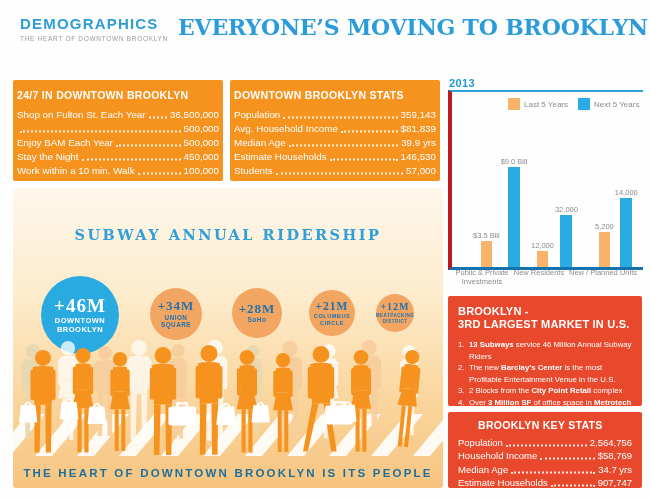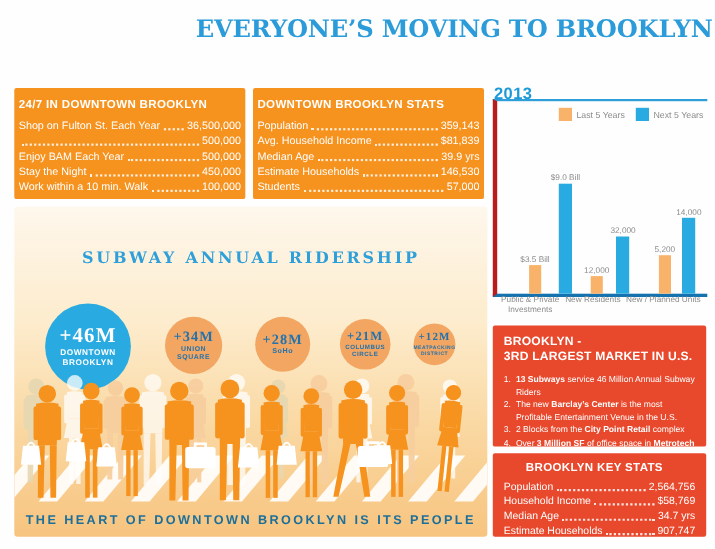--- a/index.html
+++ b/index.html
@@ -19,21 +19,21 @@
        padding:9px 4px;box-sizing:border-box;}
   .box-heading{font-size:10.5px;font-weight:bold;letter-spacing:.3px;margin-bottom:6px;}
   .stat-row{display:flex;align-items:flex-end;font-size:9.8px;height:14px;line-height:13px;}
   .sl{white-space:nowrap;margin-top:39px;}
   .sv{white-space:nowrap;}
   .dots{flex:1;border-bottom:2px dotted rgba(255,255,255,.85);margin:0 3px;
         transform:translateY(-2.5px);min-width:6px;}
 
   
   .chart{position:absolute;left:448px;top:77px;width:196px;height:214px;}
-  .chart-title{position:absolute;left:1px;top:0;font-size:15px;font-weight:bold;
+  .chart-title{position:absolute;left:1px;top:0;font-size:11px;font-weight:bold;
                color:#1d9bd8;letter-spacing:.4px;}
   .plot{position:absolute;left:0;top:13px;width:191px;height:175px;
         border-left:4px solid #b91c1c;border-bottom:3px solid #1473ae;
         border-top:2px solid #2e9fd9;}
   .legend{position:absolute;left:56px;top:6px;display:flex;gap:10px;align-items:center;}
   .legend-item{display:flex;align-items:center;font-size:8px;color:#8c8c8c;}
   .swatch{display:inline-block;width:12px;height:12px;margin-right:4px;}
   .bar-group{position:absolute;bottom:0;display:flex;align-items:flex-end;gap:1px;}
   .bar-col{display:flex;flex-direction:column;align-items:center;}
   .bar-label{font-size:7.5px;color:#8c8c8c;white-space:nowrap;margin-bottom:1px;}
@@ -66,20 +66,24 @@
   .c-label{font-weight:bold;letter-spacing:.5px;line-height:1.2;padding:0 5px;margin-top:1px;}
   .crowd{position:absolute;left:0;top:150px;width:430px;height:122px;}
   .caption{position:absolute;bottom:9px;width:100%;text-align:center;
            font-size:11.5px;font-weight:bold;letter-spacing:2.2px;color:#1d6f9b;}
 </style>
 </head>
 <body>
 
 <div class="page">
 
+  <div class="logo-block">
+    <div class="logo">DEMOGRAPHICS</div>
+    <div class="tagline">THE HEART OF DOWNTOWN BROOKLYN</div>
+  </div>
   <div class="main-title">EVERYONE’S MOVING TO BROOKLYN</div>
 
   <div class="box" style="left:13px;top:80px;width:210px;height:101px;">
     <div class="box-heading">24/7 IN DOWNTOWN BROOKLYN</div>
     <div id="rows-247">
         <div class="stat-row">
           <span class="sl">Shop on Fulton St. Each Year</span>
           <span class="dots"></span>
           <span class="sv">36,500,000</span>
         </div>

